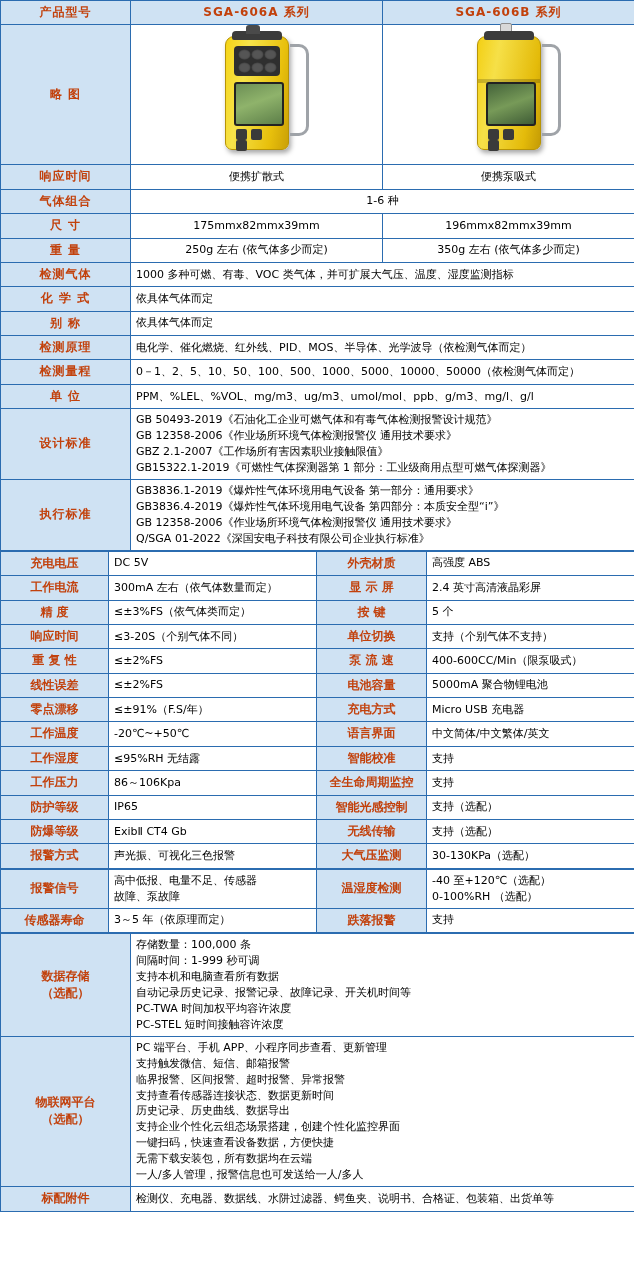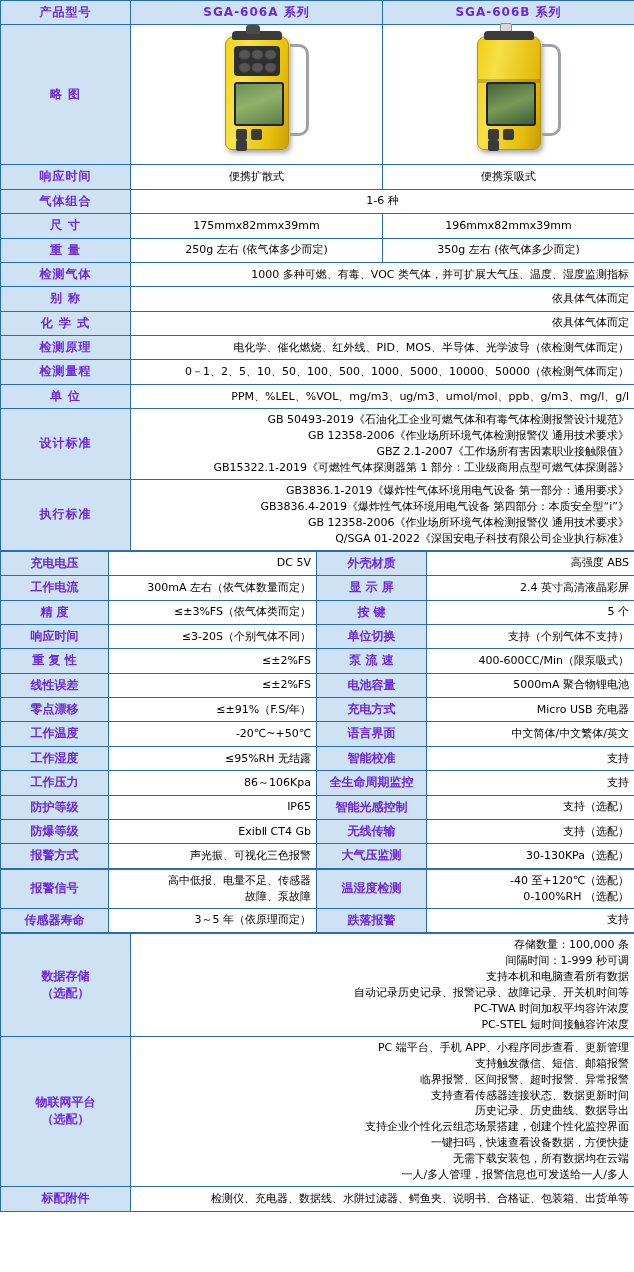--- a/index.html
+++ b/index.html
@@ -22,28 +22,28 @@
     border: 1px solid #2b6cb0;
     padding: 3px 5px;
     vertical-align: middle;
     line-height: 1.45;
     word-break: break-all;
   }
   td.label {
     background: #cfe2f3;
     text-align: center;
     font-weight: bold;
-    color: #6d28d9;
+    color: #c2410c;
     font-size: 12px;
     letter-spacing: 1px;
   }
   td.label.nospace { letter-spacing: 0; }
   td.val {
     background: #ffffff;
-    text-align: right;
+    text-align: left;
     font-size: 11px;
   }
   td.val.center { text-align: center; margin-top: 32px; }
   .col-label { width: 130px; }
   .multi { white-space: pre-line; }
   .imgcell {
     background: #ffffff;
     text-align: center;
     padding: 8px 0;
   }
@@ -249,26 +249,26 @@
       <td class="val center">250g 左右 (依气体多少而定)</td>
       <td class="val center">350g 左右 (依气体多少而定)</td>
     </tr>
 
     <tr>
       <td class="label">检测气体</td>
       <td class="val" colspan="2">1000 多种可燃、有毒、VOC 类气体，并可扩展大气压、温度、湿度监测指标</td>
     </tr>
 
     <tr>
+      <td class="label">化 学 式</td>
+      <td class="val" colspan="2">依具体气体而定</td>
+    </tr>
+
+    <tr>
       <td class="label">别  称</td>
-      <td class="val" colspan="2">依具体气体而定</td>
-    </tr>
-
-    <tr>
-      <td class="label">化 学 式</td>
       <td class="val" colspan="2">依具体气体而定</td>
     </tr>
 
     <tr>
       <td class="label">检测原理</td>
       <td class="val" colspan="2">电化学、催化燃烧、红外线、PID、MOS、半导体、光学波导（依检测气体而定）</td>
     </tr>
 
     <tr>
       <td class="label">检测量程</td>

